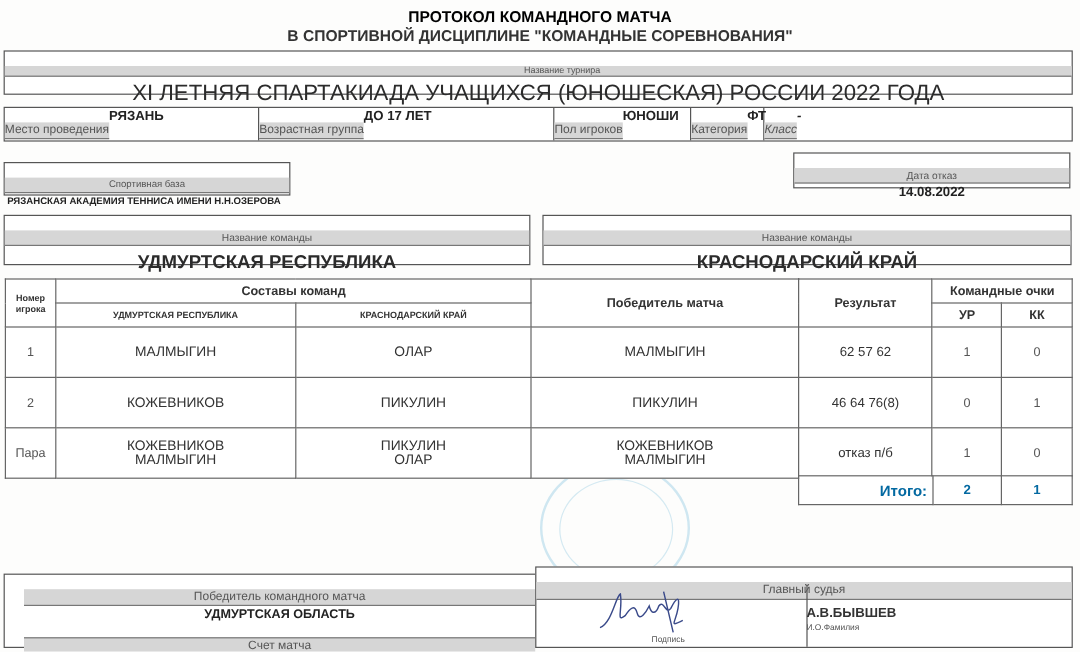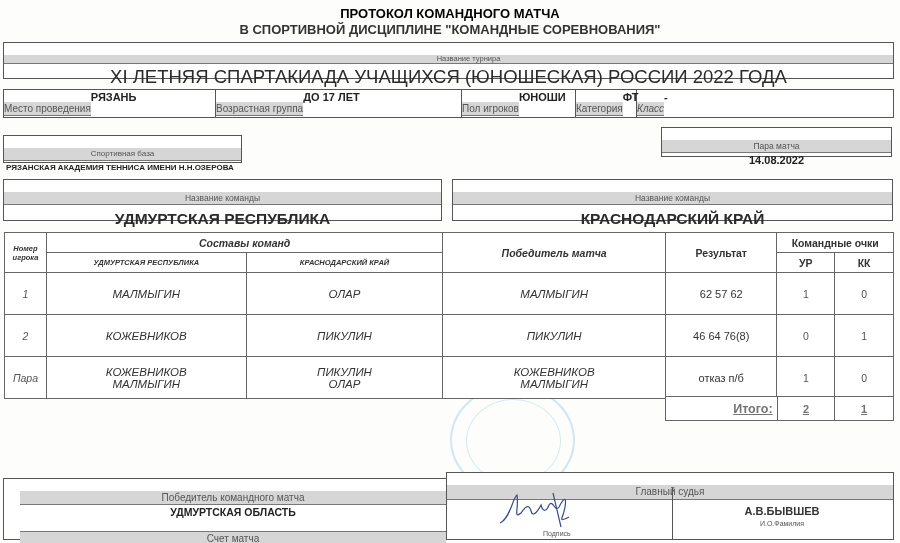--- a/index.html
+++ b/index.html
@@ -34,37 +34,37 @@
   #date .val { line-height:15px; font-size:11px; }
   
   .team { top:179px; height:42px; }
   .team .lbl { height:12px; line-height:12px; font-size:8.5px; }
   .team .tname { text-align:center; font-weight:bold; font-size:15.5px; line-height:27px; color:#2b2b2b; }
   #team1 { left:3px; width:439px; }
   #team2 { left:452px; width:441px; }
   
   table { border-collapse:collapse; }
   #mt { position:absolute; left:4px; top:232px; width:662px; }
-  #mt td { border:1px solid #666; text-align:center; font-size:11.5px; color:#333; padding:0; background:#fff;font-style:italic; }
+  #mt td { border:1px solid #666; text-align:center; font-size:11.5px; color:#333; padding:0; background:#fff; }
   #pts { position:absolute; left:665px; top:232px; width:229px; }
   #pts td { border:1px solid #666; text-align:center; font-size:11px; color:#333; padding:0; background:#fff; }
   .hdr { font-weight:bold; font-size:10.5px !important;margin-left:46px; }
   .hdr-sm { font-weight:bold; font-size:7.5px !important; }
   .num { color:#555 !important; font-size:10.5px !important; }
   #total { position:absolute; left:665px; top:396px; width:229px; }
-  #total td { border:1px solid #666; font-size:11px; text-align:center; background:#fff; color:#737373; height:23px; padding:0;text-decoration:underline; }
+  #total td { border:1px solid #666; font-size:11px; text-align:center; background:#fff; color:#0369a1; height:23px; padding:0; }
   
   #winner { left:3px; top:478px; width:444px; height:62px; border:1.5px solid #555; background:#fff;padding-left:16px; }
   #winner .lbl { height:13px; line-height:13px; font-size:10px; }
   #winner .val { height:14px; line-height:14px; font-size:10.5px; }
   #judge { left:446px; top:472px; width:448px; height:68px; border:1.5px solid #555; background:#fff; }
   #judge .lbl { height:14px; line-height:14px; font-size:10px; }
   .sig-area { position:absolute; left:0; top:14px; width:225px; height:52px; border-right:1px solid #555; }
   .sig-cap { position:absolute; left:96px; bottom:2px; font-size:7px; color:#555; }
-  .name-area { position:absolute; left:225px; top:14px; width:220px; height:52px; text-align:center; }
+  .name-area { position:absolute; left:225px; top:14px; width:220px; height:52px; text-align:left; }
   .jname { margin-top:18px; font-weight:bold; font-size:11px; color:#333; }
   .jcap { font-size:7px; color:#555; margin-top:3px; }
   .stamp { left:450px; top:385px; width:125px; height:110px; border-radius:50%; border:2px solid rgba(120,190,220,0.35); }
   .stamp-inner { position:absolute; left:14px; top:12px; width:93px; height:82px; border-radius:50%; border:1px solid rgba(120,190,220,0.3); }
 </style>
 </head>
 <body>
 
 <div class="abs title1">ПРОТОКОЛ КОМАНДНОГО МАТЧА</div>
 <div class="abs title2">В СПОРТИВНОЙ ДИСЦИПЛИНЕ "КОМАНДНЫЕ СОРЕВНОВАНИЯ"</div>
@@ -96,21 +96,21 @@
     <div class="val">-</div>
   </div>
 </div>
 
 <div class="abs box" id="venue">
   <div class="lbl">Спортивная база</div>
   <div class="val">РЯЗАНСКАЯ АКАДЕМИЯ ТЕННИСА ИМЕНИ Н.Н.ОЗЕРОВА</div>
 </div>
 
 <div class="abs box" id="date">
-  <div class="lbl">Пара матча</div>
+  <div class="lbl">Дата отказ</div>
   <div class="val">14.08.2022</div>
 </div>
 
 <div class="abs box team" id="team1">
   <div class="lbl">Название команды</div>
   <div class="tname">УДМУРТСКАЯ РЕСПУБЛИКА</div>
 </div>
 <div class="abs box team" id="team2">
   <div class="lbl">Название команды</div>
   <div class="tname">КРАСНОДАРСКИЙ КРАЙ</div>

